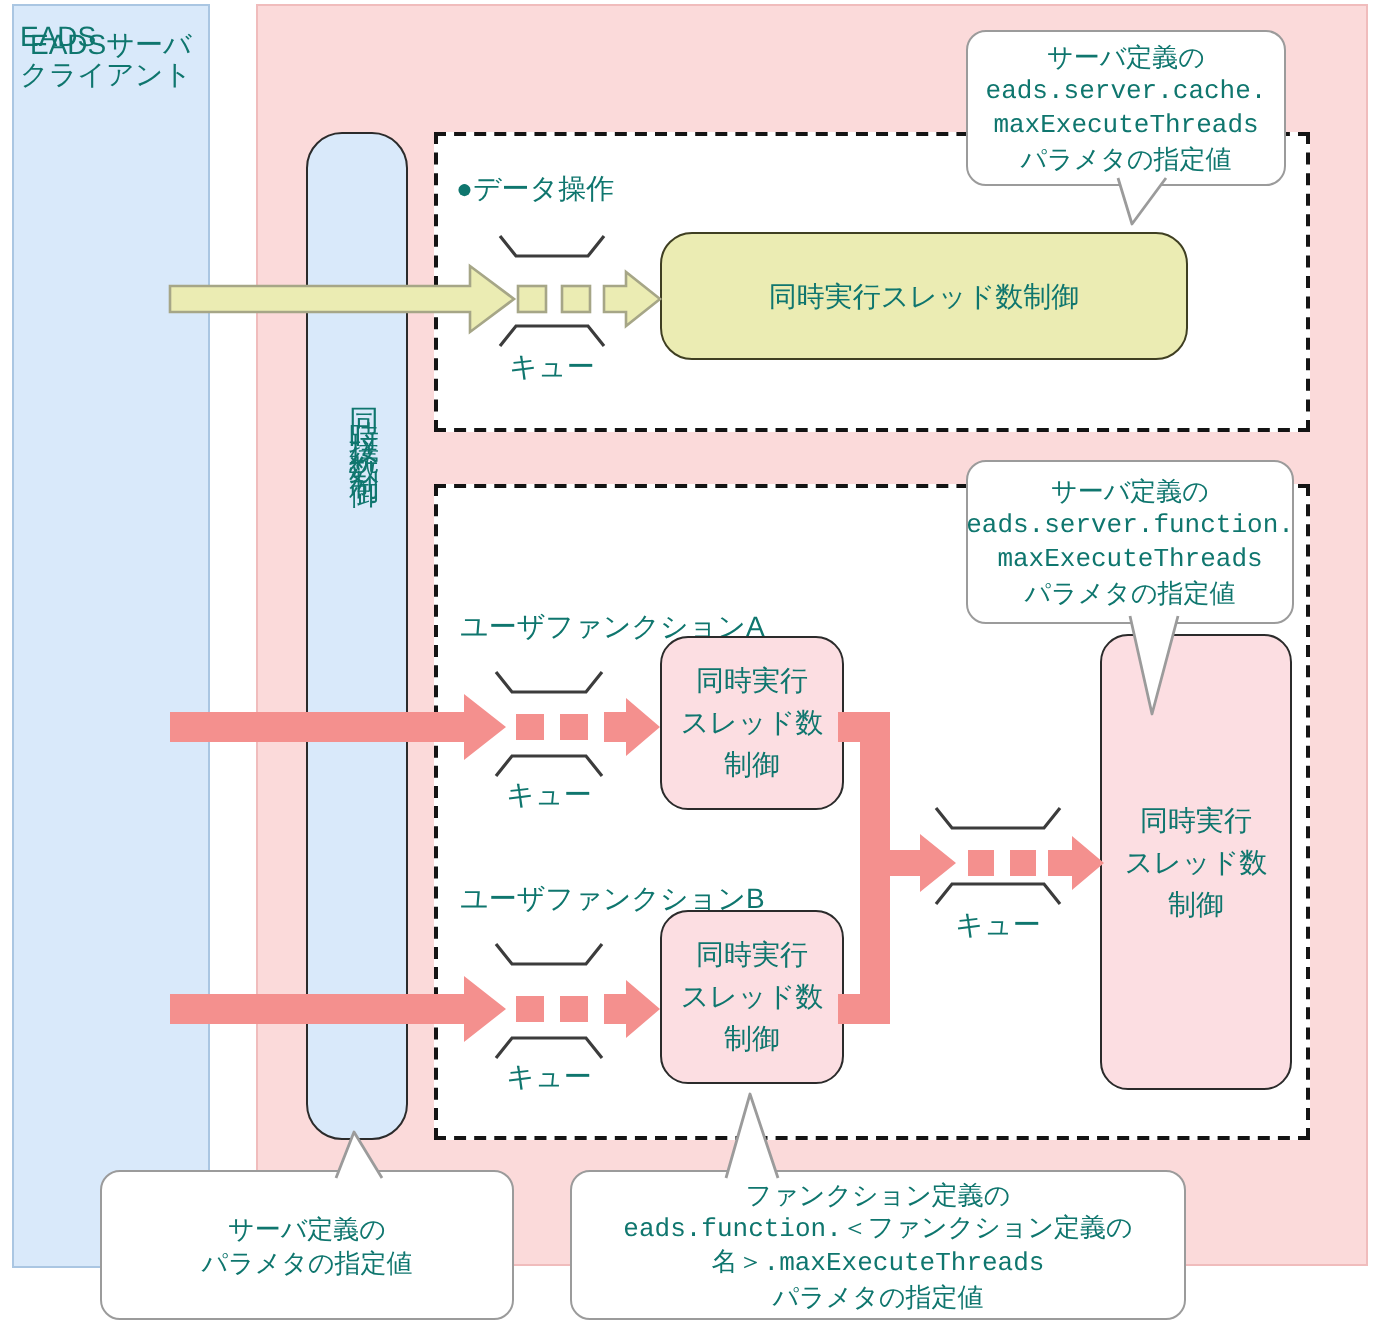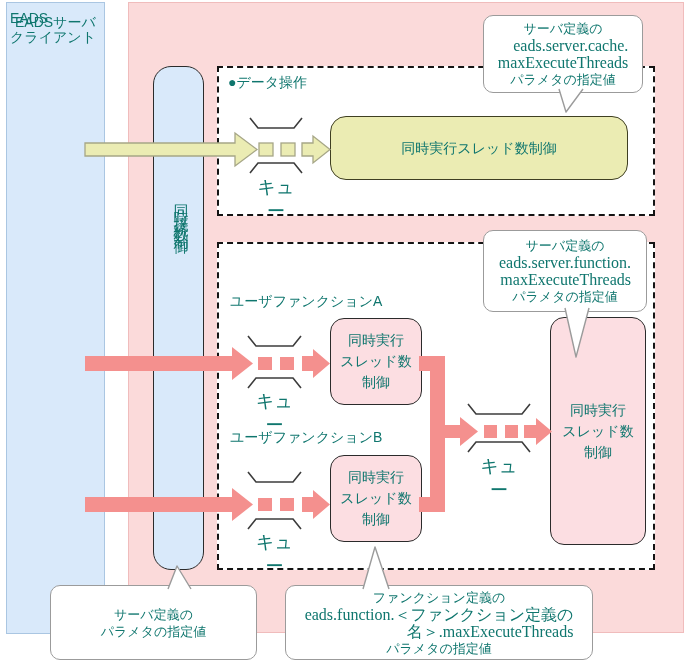--- a/index.html
+++ b/index.html
@@ -17,36 +17,36 @@
   .server-title{left:15px;top:13px;}
   
   .conn-bar{position:absolute;z-index:4;left:153px;top:66px;width:51px;height:504px;
     background:var(--client-blue);border:1.5px solid #2b2b2b;border-radius:18px;box-sizing:border-box;}
   .conn-label{position:absolute;z-index:5;left:171px;top:192px;
     writing-mode:vertical-rl;text-orientation:upright;letter-spacing:6px;font-size:15px;}
   
   .dashed-box{position:absolute;z-index:6;background:#fff;border:2px dashed #141414;box-sizing:border-box;}
   .box-dataop{left:217px;top:66px;width:438px;height:150px;}
   .box-userfunc{left:217px;top:242px;width:438px;height:328px;}
-  .sec-label{position:absolute;z-index:8;font-size:14px;line-height:16px;}
+  .sec-label{position:absolute;z-index:8;font-size:14px;line-height:16px;margin-top:12px;}
   
   .tbox{position:absolute;z-index:10;box-sizing:border-box;border:1.5px solid #2b2b2b;
     display:flex;align-items:center;justify-content:center;text-align:center;
     font-size:14px;line-height:21px;}
-  .tbox.yellow{left:330px;top:116px;width:298px;height:64px;background:var(--box-yellow);border-radius:16px;border-color:#3f3f22;text-align:center;}
+  .tbox.yellow{left:330px;top:116px;width:264px;height:64px;background:var(--box-yellow);border-radius:16px;border-color:#3f3f22;text-align:center;}
   .tbox.fa{left:330px;top:318px;width:92px;height:87px;background:var(--box-pink);border-radius:14px;}
   .tbox.fb{left:330px;top:455px;width:92px;height:87px;background:var(--box-pink);border-radius:14px;}
   .tbox.tall{left:550px;top:317px;width:96px;height:228px;background:var(--box-pink);border-radius:14px;}
   
-  .queue-label{position:absolute;z-index:12;font-size:18px;text-align:center;}
+  .queue-label{position:absolute;z-index:12;font-size:14px;text-align:center;}
   
   .callout{position:absolute;z-index:20;background:#fff;border:1.4px solid #9b9b9b;border-radius:10px;
     box-sizing:border-box;display:flex;flex-direction:column;align-items:center;justify-content:center;
-    text-align:right;font-size:13px;line-height:17px;}
-  .c-code{font-family:Liberation Serif, serif;font-size:16px;line-height:17px;white-space:pre-line;}
+    text-align:center;font-size:13px;line-height:17px;}
+  .c-code{font-family:Liberation Mono, monospace;font-size:13px;line-height:17px;white-space:pre-line;}
   
   .overlay{position:absolute;left:0;top:0;z-index:30;pointer-events:none;}
   .arrow-yellow path, .arrow-yellow rect{fill:var(--box-yellow);stroke:#a6a687;stroke-width:1.3;}
   .arrow-pink path, .arrow-pink rect{fill:var(--arrow-pink);stroke:none;}
   .bracket path{fill:none;stroke:#3c3c3c;stroke-width:1.6;}
   .tail{fill:#ffffff;stroke:#9b9b9b;stroke-width:1.4;stroke-linejoin:round;}
 </style>
 </head>
 <body>
 

